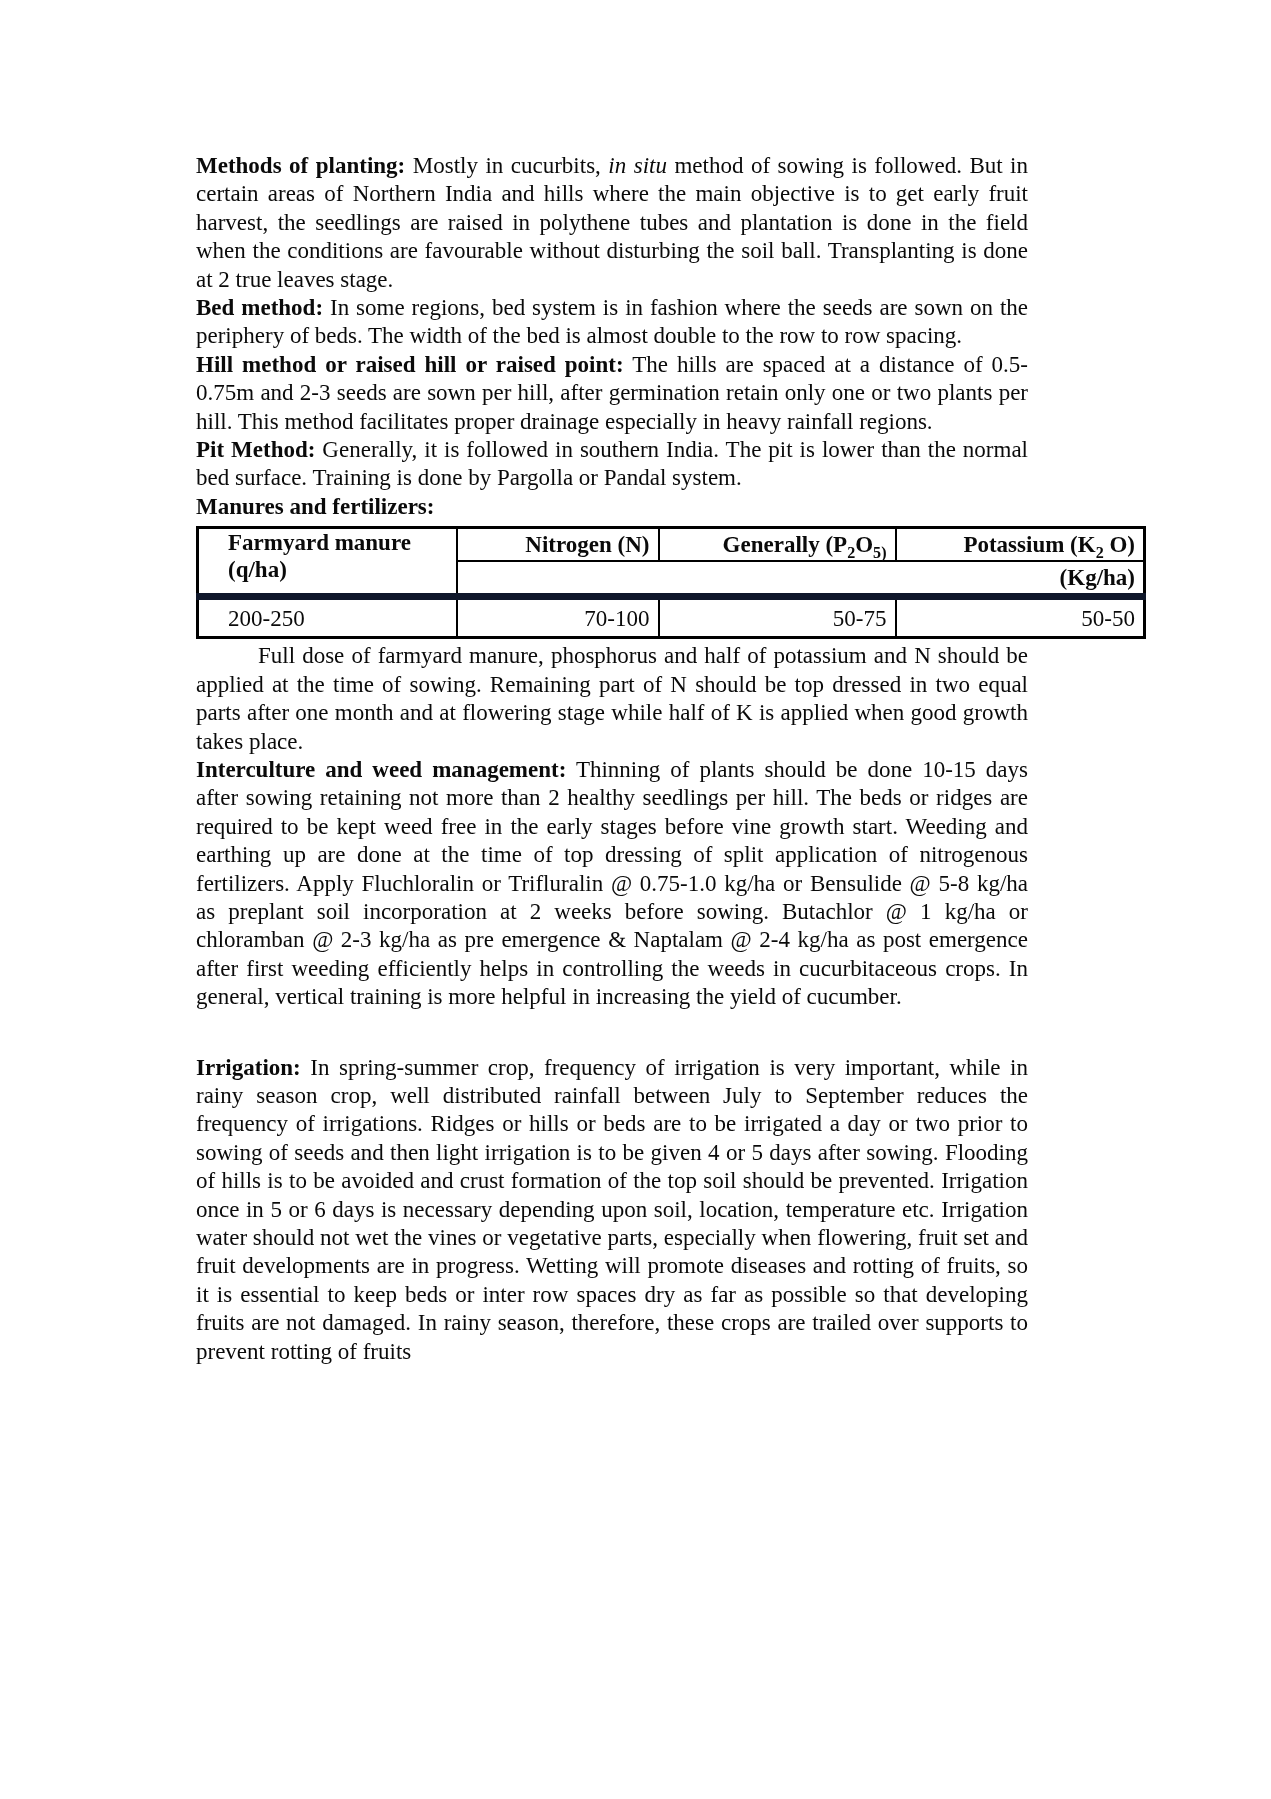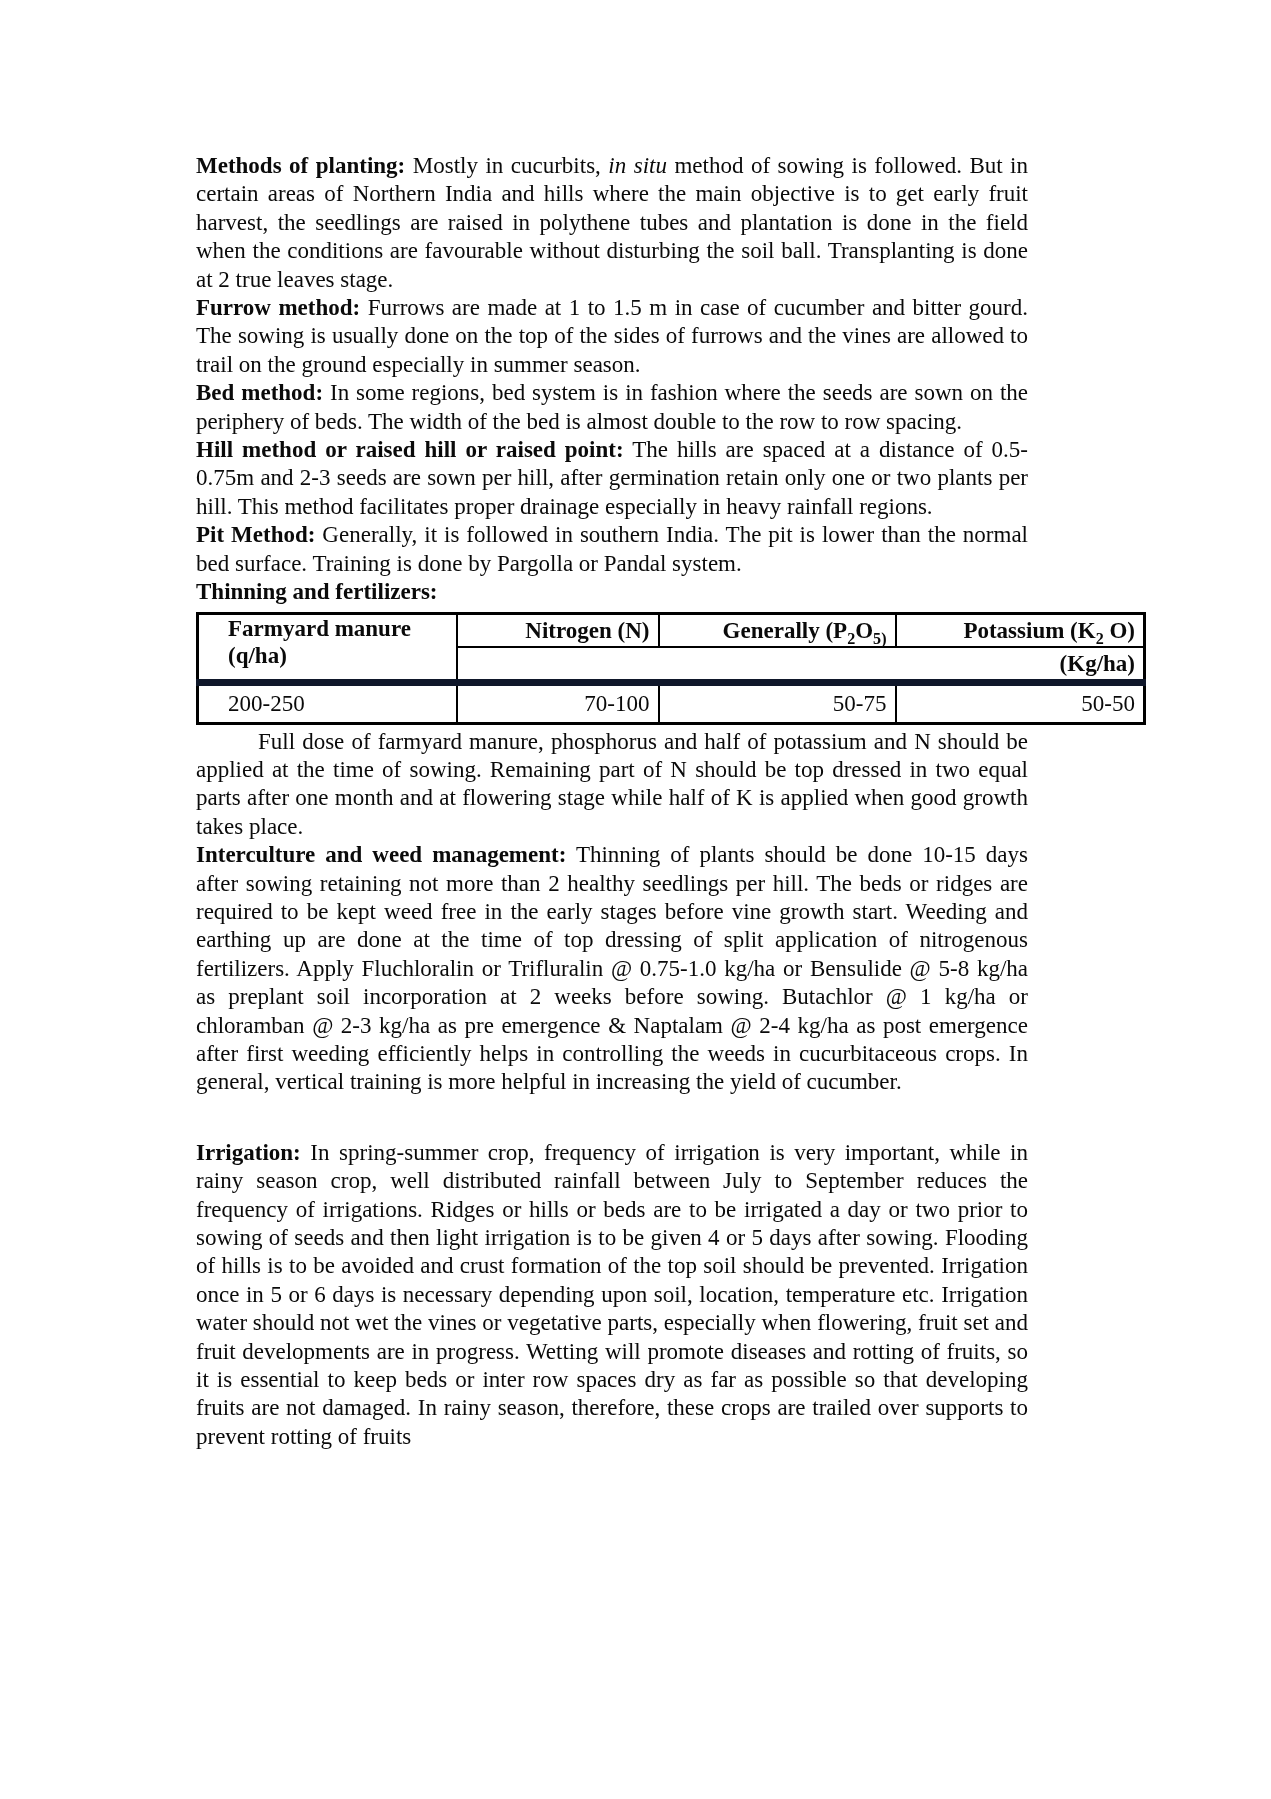--- a/index.html
+++ b/index.html
@@ -65,25 +65,24 @@
   sub { font-size: 70%; line-height: 0; }
 </style>
 </head>
 <body>
 
 <div class="page">
   <div class="content">
 
     <div id="paras-top">
         <p><span class="bold">Methods of planting:</span><span> Mostly in cucurbits, </span><span class="italic">in situ</span><span> method of sowing is followed. But in certain areas of Northern India and hills where the main objective is to get early fruit harvest, the seedlings are raised in polythene tubes and plantation is done in the field when the conditions are favourable without disturbing the soil ball. Transplanting is done at 2 true leaves stage.</span></p>
-        <p><span class="bold">Furrow method:</span><span> Furrows are made at 1 to 1.5 m in case of cucumber and bitter gourd. The sowing is usually done on the top of the sides of furrows and the vines are allowed to trail on the ground especially in summer season.</span></p>
         <p><span class="bold">Bed method:</span><span> In some regions, bed system is in fashion where the seeds are sown on the periphery of beds. The width of the bed is almost double to the row to row spacing.</span></p>
         <p><span class="bold">Hill method or raised hill or raised point:</span><span> The hills are spaced at a distance of 0.5- 0.75m and 2-3 seeds are sown per hill, after germination retain only one or two plants per hill. This method facilitates proper drainage especially in heavy rainfall regions.</span></p>
         <p><span class="bold">Pit Method:</span><span> Generally, it is followed in southern India. The pit is lower than the normal bed surface. Training is done by Pargolla or Pandal system.</span></p>
-        <p><span class="bold">Thinning and fertilizers:</span></p>
+        <p><span class="bold">Manures and fertilizers:</span></p>
       </div>
 
     <table class="fert-table">
       <colgroup>
         <col style="width:259px">
         <col style="width:202px">
         <col style="width:237px">
         <col style="width:249px">
       </colgroup>
       <tbody>

